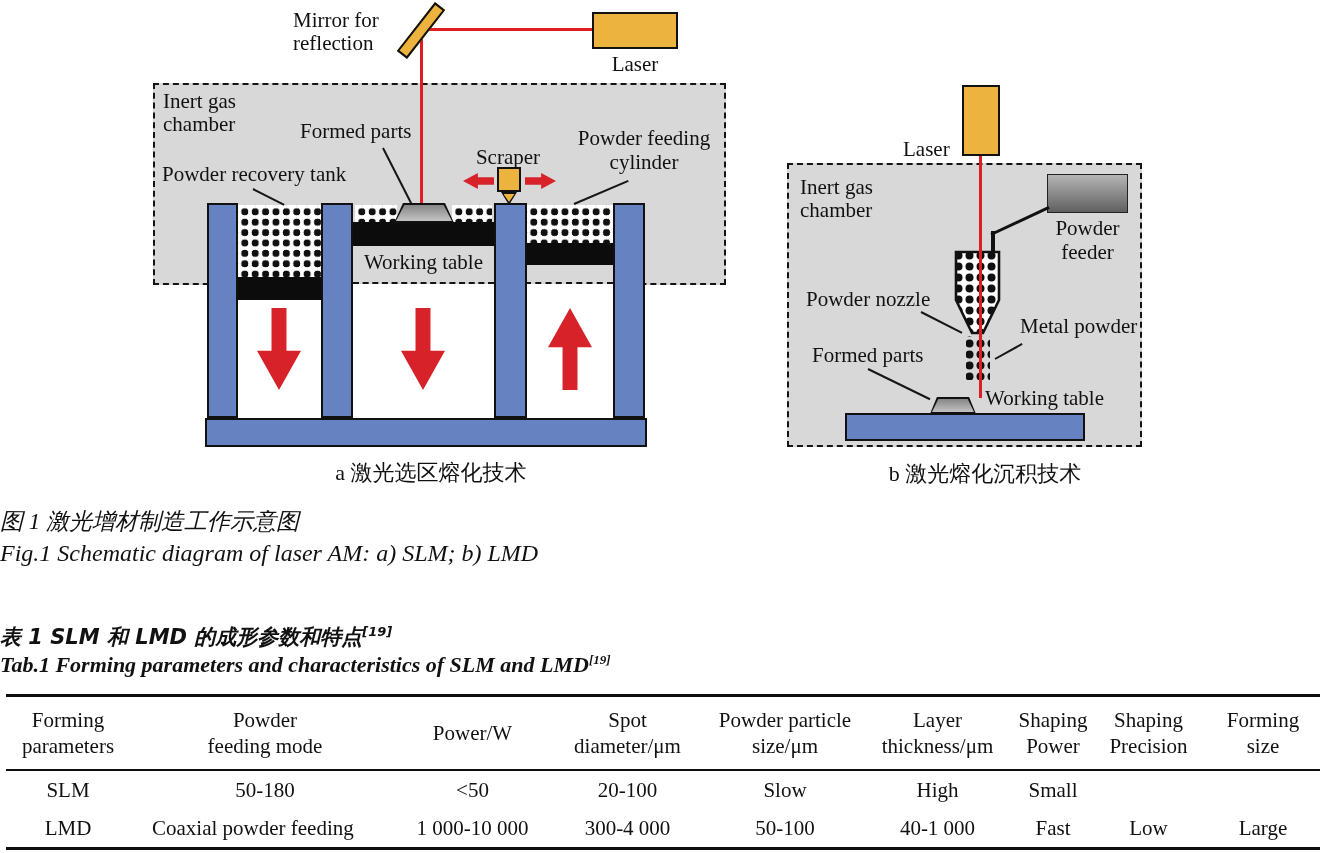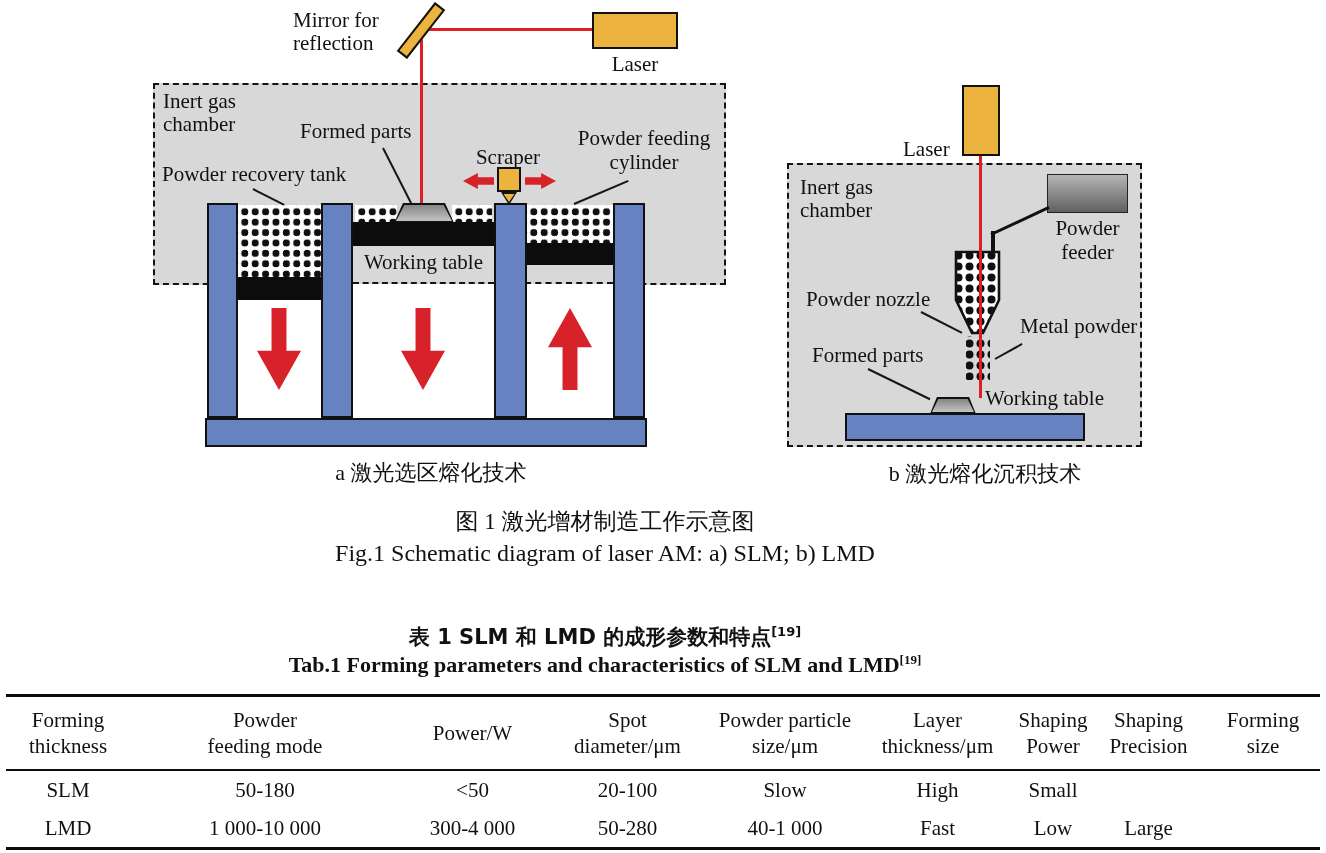--- a/index.html
+++ b/index.html
@@ -28,21 +28,21 @@
   .arr-right{clip-path:polygon(100% 50%,52% 0,52% 27%,0 27%,0 73%,52% 73%,52% 100%);}
   .trap-o{position:absolute;background:#111;clip-path:polygon(15% 0,85% 0,100% 100%,0 100%);}
   .trap-i{position:absolute;left:2px;top:2px;right:2px;bottom:2px;
           background:linear-gradient(#868686,#c3c3c3);clip-path:polygon(15% 0,85% 0,100% 100%,0 100%);}
   .tri-o{position:absolute;background:#111;clip-path:polygon(0 0,100% 0,50% 100%);}
   .tri-i{position:absolute;left:2.5px;top:2px;right:2.5px;bottom:3px;background:#ecb33e;
          clip-path:polygon(0 0,100% 0,50% 100%);}
   .feeder{position:absolute;background:linear-gradient(#b5b5b5,#606060);border:1.6px solid #222;
           box-sizing:border-box;}
   .cap{position:absolute;font-size:22px;text-align:center;white-space:nowrap;}
-  .figcap{position:absolute;left:0;width:1210px;text-align:center;white-space:nowrap;}
+  .figcap{position:absolute;left:0;width:1210px;white-space:nowrap;font-style:italic;}
   sup{font-size:13px;}
   
   #ptable{position:absolute;left:6px;top:694px;width:1314px;border-top:3px solid #0d0d0d;
           border-bottom:3px solid #0d0d0d;font-size:21px;}
   .trow{display:grid;grid-template-columns:124px 270px 145px 165px 150px 155px 76px 115px 114px;}
   .thead{height:72px;border-bottom:2px solid #0d0d0d;}
   .thead .tc{display:flex;flex-direction:column;justify-content:center;align-items:center;
              text-align:center;line-height:26px;}
   .drow{height:38px;}
   .drow .tc{display:flex;align-items:center;justify-content:center;}
@@ -183,21 +183,21 @@
     <span>表 1    SLM 和 LMD 的成形参数和特点</span><sup>[19]</sup>
   </div>
   <div class="figcap" style="top:652px;font-size:22px;font-weight:bold;">
     <span>Tab.1 Forming parameters and characteristics of SLM and LMD</span><sup>[19]</sup>
   </div>
 
   <div id="ptable">
     <div class="trow thead">
       <div class="tc">
         <div>Forming</div>
-          <div>thickness</div>
+          <div>parameters</div>
       </div>
       <div class="tc">
         <div>Powder</div>
           <div>feeding mode</div>
       </div>
       <div class="tc">
         <div>Power/W</div>
           <div></div>
       </div>
       <div class="tc">
@@ -229,23 +229,24 @@
       <div class="tc">SLM</div>
       <div class="tc">50-180</div>
       <div class="tc">&lt;50</div>
       <div class="tc">20-100</div>
       <div class="tc">Slow</div>
       <div class="tc">High</div>
       <div class="tc">Small</div>
     </div>
     <div class="trow drow">
       <div class="tc">LMD</div>
+      <div class="tc left">Coaxial powder feeding</div>
       <div class="tc">1 000-10 000</div>
       <div class="tc">300-4 000</div>
-      <div class="tc">50-280</div>
+      <div class="tc">50-100</div>
       <div class="tc">40-1 000</div>
       <div class="tc">Fast</div>
       <div class="tc">Low</div>
       <div class="tc">Large</div>
     </div>
   </div>
 
 </div>
 
 </body></html>

